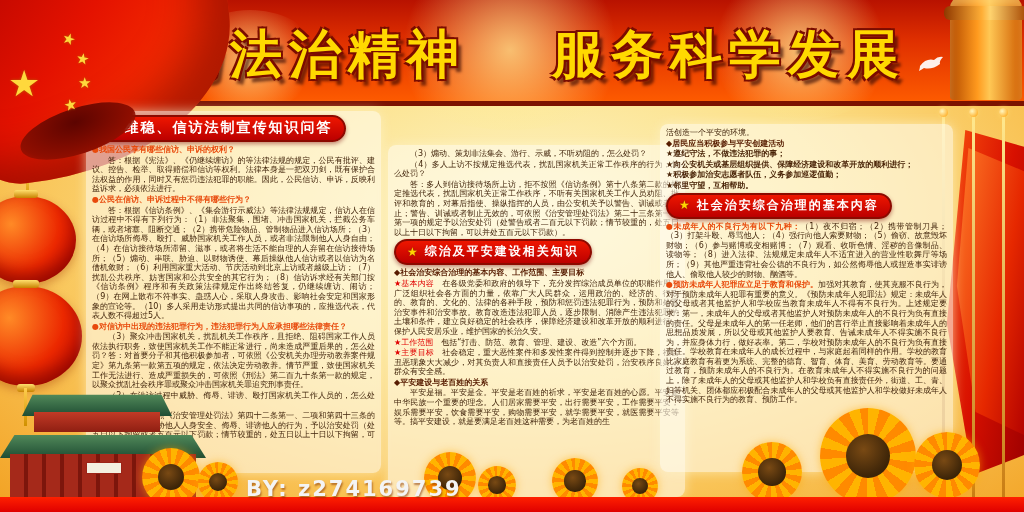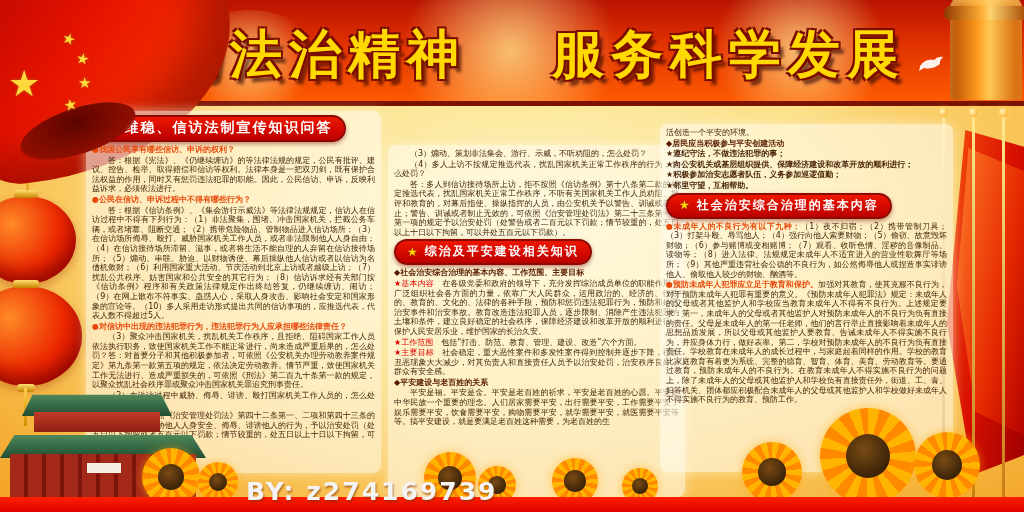--- a/index.html
+++ b/index.html
@@ -55,21 +55,21 @@
   .gbody{position:absolute;background:linear-gradient(180deg,#c23a26,#8f1f12);}
   .gbody.cols{background:repeating-linear-gradient(90deg,#a5291a 0 14px,#7c160c 14px 18px);}
   .plaque{position:absolute;background:#f4efe0;border:1px solid #9c2418;}
   .sun{position:absolute;border-radius:50%;z-index:7;
     background:repeating-conic-gradient(#ffb400 0 14deg,#ff8a00 14deg 28deg);
     box-shadow:0 0 8px rgba(255,170,0,.55);}
   .sun::after{content:"";position:absolute;left:27%;top:27%;width:46%;height:46%;border-radius:50%;
     background:radial-gradient(circle at 40% 35%,#7a4a14,#3c2408 70%);}
   .strip{position:absolute;left:0;right:0;top:497px;height:15px;z-index:8;
     background:linear-gradient(180deg,#ff2000,#df0000);}
-  .wm{position:absolute;left:246px;top:477px;z-index:9;font-size:25px;font-weight:bold;
+  .wm{position:absolute;left:246px;top:477px;z-index:9;font-size:21px;font-weight:bold;
     color:#f4f4f4;letter-spacing:2px;text-shadow:1px 2px 2px rgba(130,45,0,.55);}
   
   .panel{position:absolute;z-index:5;background:rgba(255,252,238,.60);border-radius:8px;
     padding:4px 6px;box-shadow:0 0 12px rgba(255,242,205,.65);overflow:hidden;}
   .panel-left{left:86px;top:111px;width:283px;height:354px;}
   .panel-mid{left:388px;top:121px;width:285px;height:344px;margin-top:24px;}
   .panel-right{left:660px;top:124px;width:281px;height:340px;}
   .banner{display:flex;align-items:center;gap:5px;width:max-content;max-width:100%;
     background:linear-gradient(180deg,#ee1600,#bc0000);border:2px solid #8c0a00;border-radius:15px;
     padding:2px 11px 3px;color:#ffffff;font-weight:bold;letter-spacing:2px;

